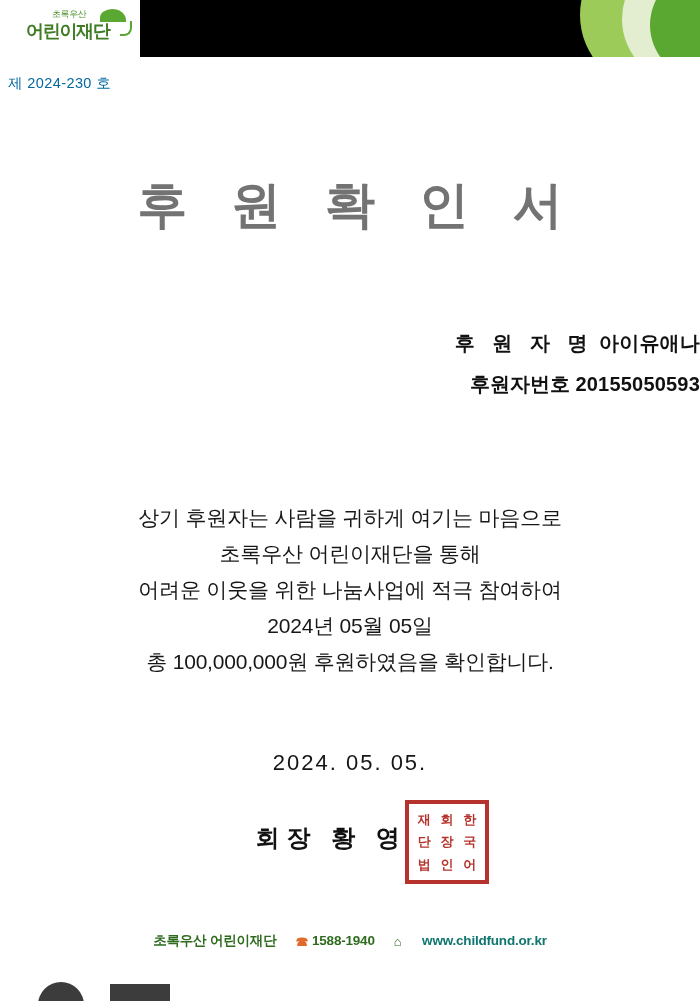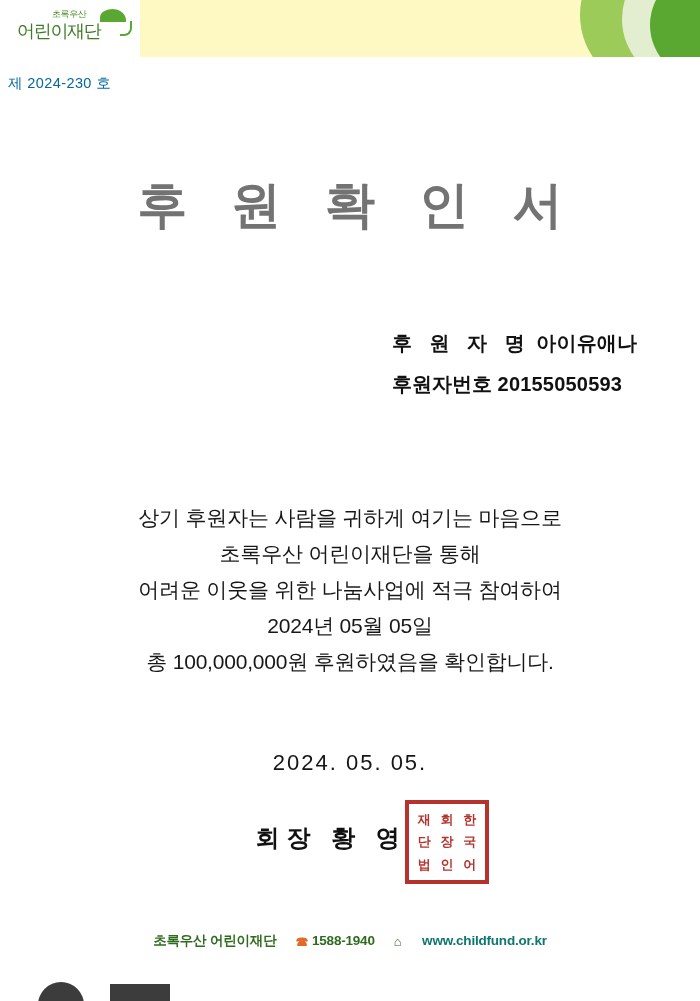--- a/index.html
+++ b/index.html
@@ -15,21 +15,21 @@
     color: #222;
     overflow: hidden;
   }
 
   
   .header-band {
     position: absolute;
     left: 0; top: 0;
     width: 700px;
     height: 57px;
-    background: #fef9c3;
+    background: #000000;
     overflow: hidden;
   }
   .header-band .white-block {
     position: absolute;
     left: 0; top: 0;
     width: 140px;
     height: 57px;
     background: #ffffff;
   }
   .header-band .arc-light {
@@ -72,24 +72,24 @@
     position: absolute;
     left: 38px;
     top: 1px;
     font-size: 9px;
     color: #4c8f2a;
     letter-spacing: -0.4px;
     white-space: nowrap;
   }
   .logo-main {
     position: absolute;
-    left: 3px;
+    left: 12px;
     top: 12px;
     font-size: 18px;
-    font-weight: normal;
+    font-weight: bold;
     color: #3f7c24;
     letter-spacing: -1.3px;
     white-space: nowrap;
   }
   .logo-umbrella {
     position: absolute;
     left: 86px;
     top: 2px;
     width: 28px;
     height: 14px;
@@ -143,20 +143,21 @@
   .donor-block {
     position: absolute;
     left: 0;
     top: 330px;
     width: 700px;
     padding-left: 392px;
     box-sizing: border-box;
     font-size: 20px;
     font-weight: bold;
     color: #111;
+    text-align: right;
   }
   .donor-row {
     white-space: nowrap;
     margin-bottom: 14px;
   }
   .donor-label-spaced {
     letter-spacing: 6px;
   }
   .donor-label {
     letter-spacing: 0px;

